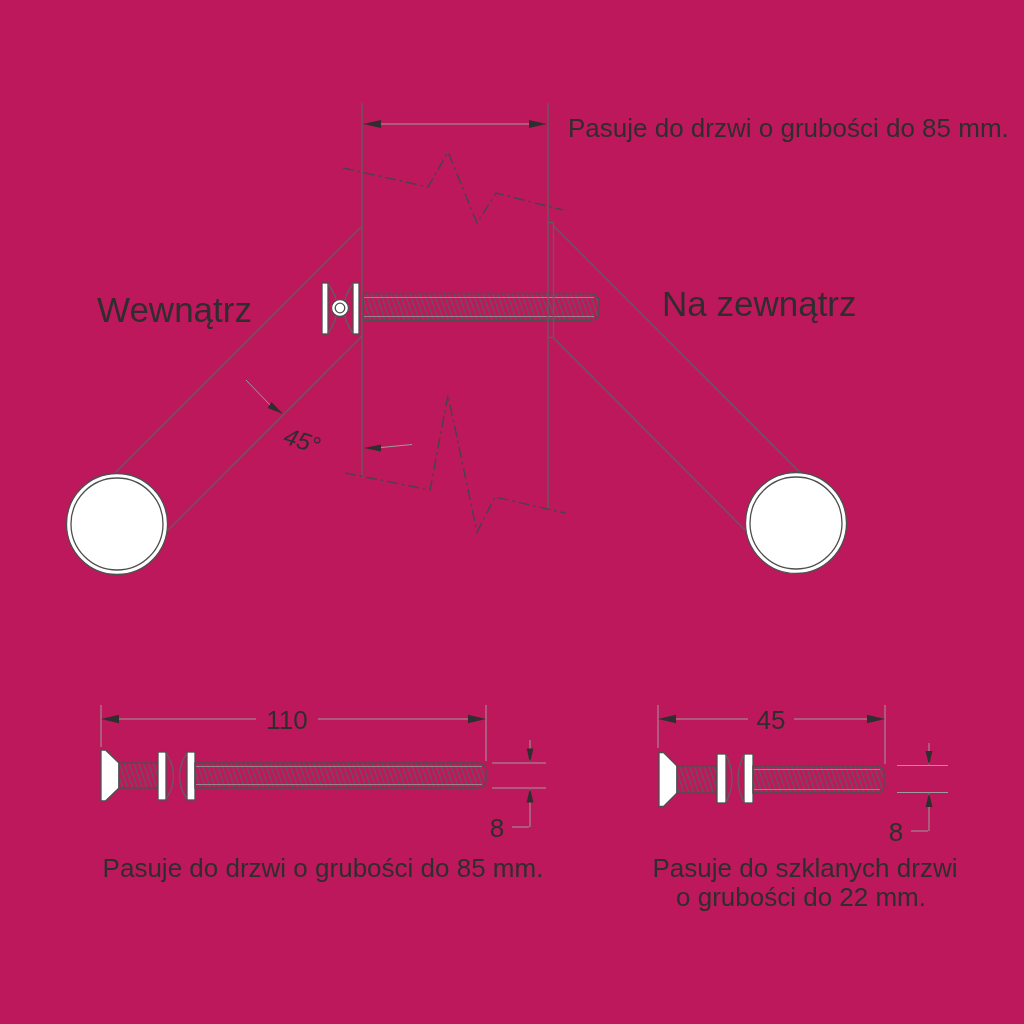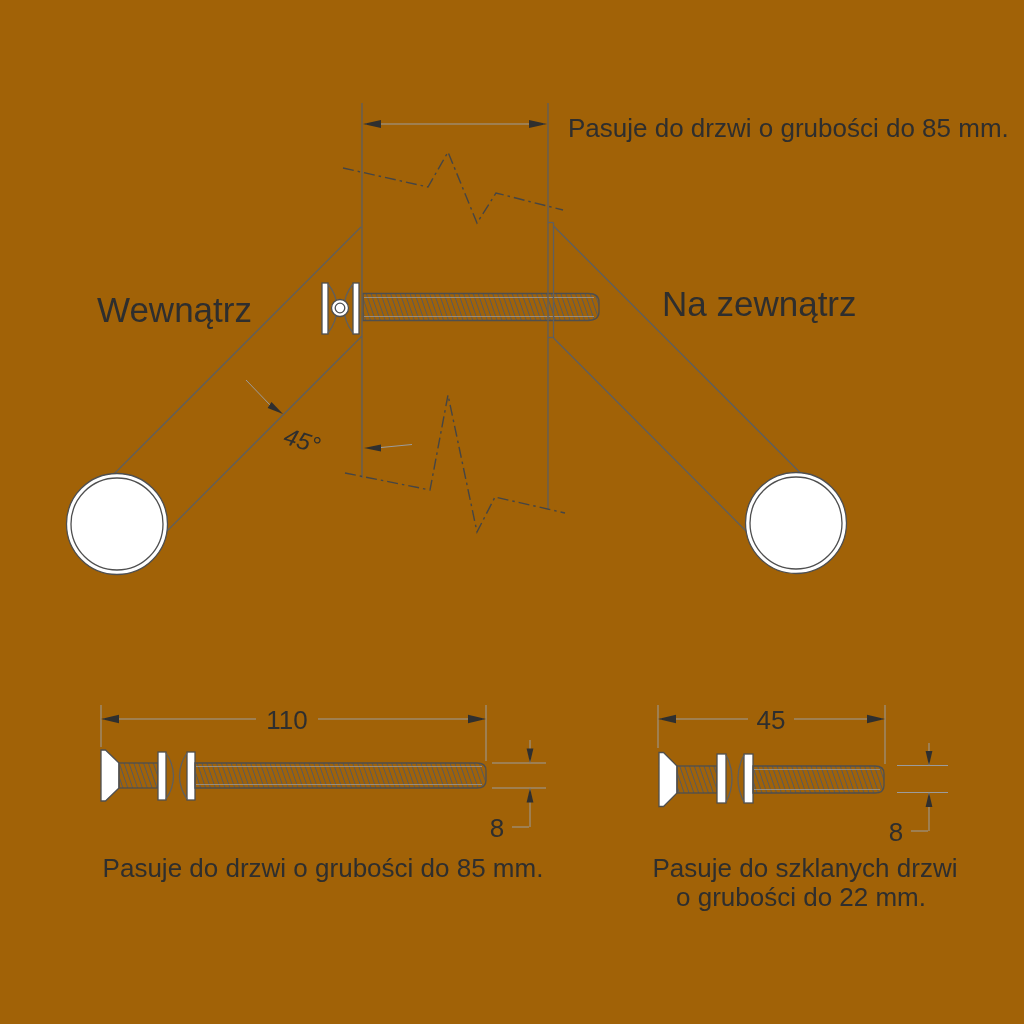--- a/index.html
+++ b/index.html
@@ -1,17 +1,17 @@
 <!DOCTYPE html>
 <html><head>
 <meta charset="utf-8">
 <style>
   html,body{margin:0;padding:0;background:#ffffff;}
   .stage{
-    position:relative;width:1024px;height:1024px;background:#a16207;
+    position:relative;width:1024px;height:1024px;background:#be185d;
     font-family:"Liberation Sans",sans-serif;overflow:hidden;
   }
   svg{display:block;}
   text{
     font-family:"Liberation Sans",sans-serif;
     fill:#2e2e2e;
   }
   .t-note{font-size:26px;}
   .t-label{font-size:35px;}
   .t-dim{font-size:26px;}

